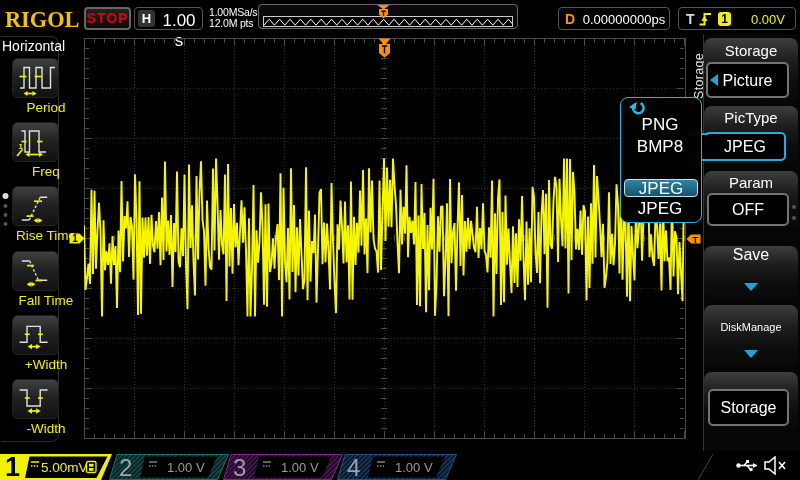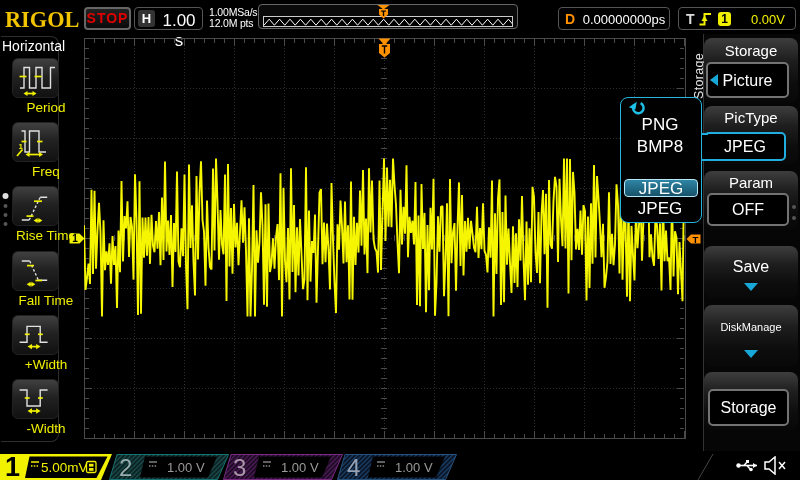--- a/index.html
+++ b/index.html
@@ -504,21 +504,21 @@
   </svg>
 <div class="abs rpanel" style="top:106px;height:58px">
   <div class="rtitle" style="margin-top:3px">PicType</div>
 </div>
 <div class="rbtn" style="left:704px;top:132px;width:82px;height:29px;line-height:26px;border-color:#20aee0">JPEG</div>
 <div class="abs rpanel" style="top:171px;height:58px">
   <div class="rtitle" style="margin-top:3px">Param</div>
 </div>
 <div class="rbtn" style="left:707px;top:193px;width:82px;height:33px;line-height:30px">OFF</div>
 <div class="abs rpanel" style="top:246px;height:53px">
-  <div class="rtitle" style="margin-top:12px;font-size:16px">Save</div>
+  <div class="rtitle" style="font-size:16px">Save</div>
 </div>
 <div class="abs tri" style="left:744px;top:283px"></div>
 <div class="abs rpanel" style="top:305px;height:62px">
   <div class="rtitle" style="margin-top:16px;font-size:11px">DiskManage</div>
 </div>
 <div class="abs tri" style="left:744px;top:350px"></div>
 <div class="abs rpanel" style="top:372px;height:58px">
 </div>
 <div class="rbtn" style="left:708px;top:389px;width:81px;height:37px;line-height:34px">Storage</div>
 <svg class="abs" style="left:790px;top:202px" width="8" height="22">

